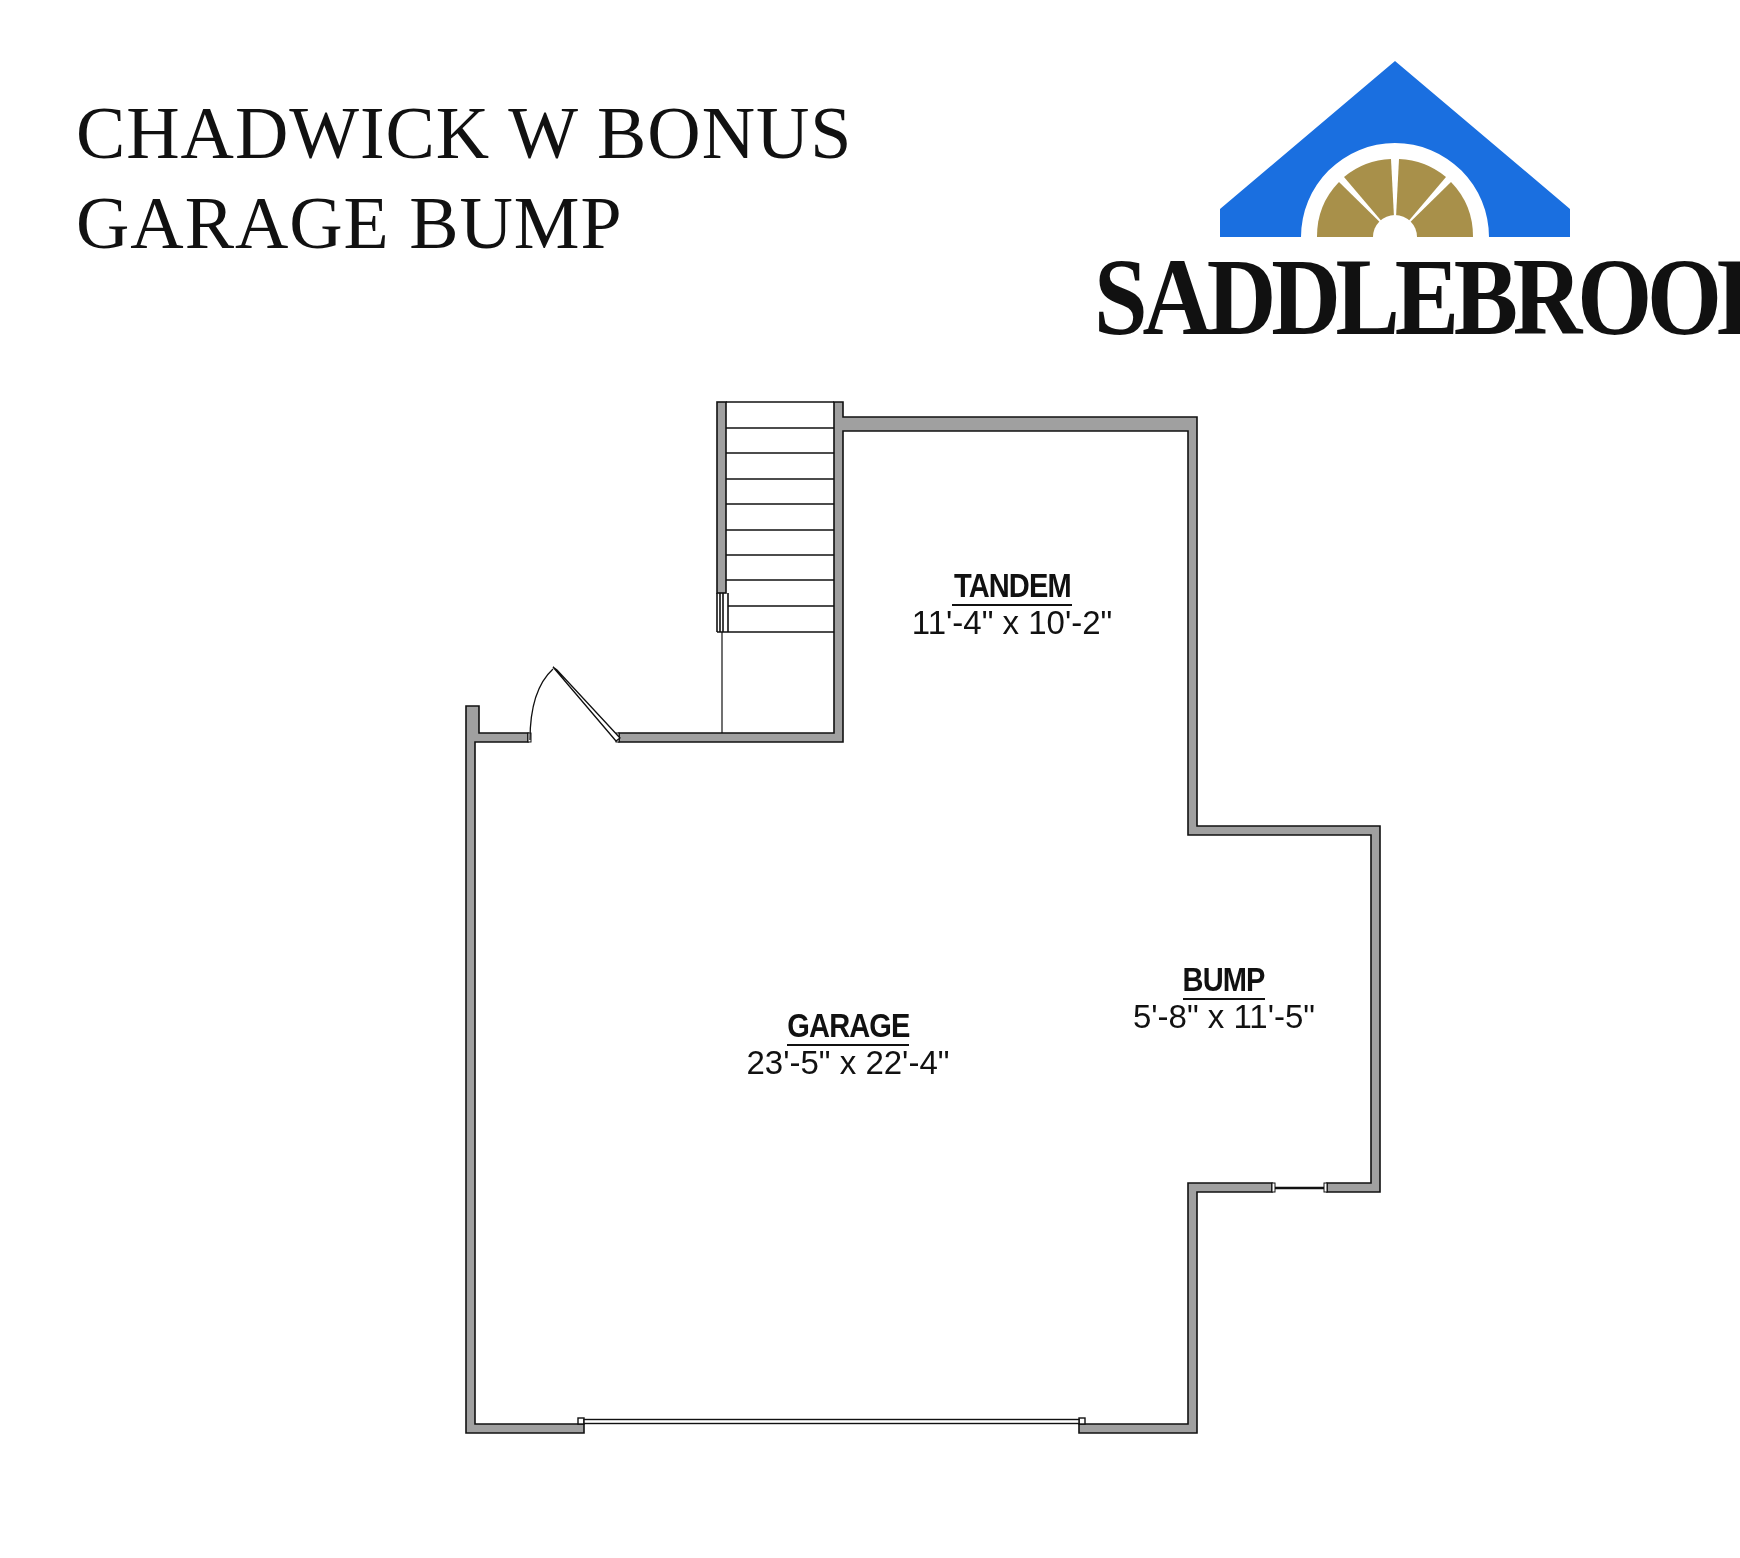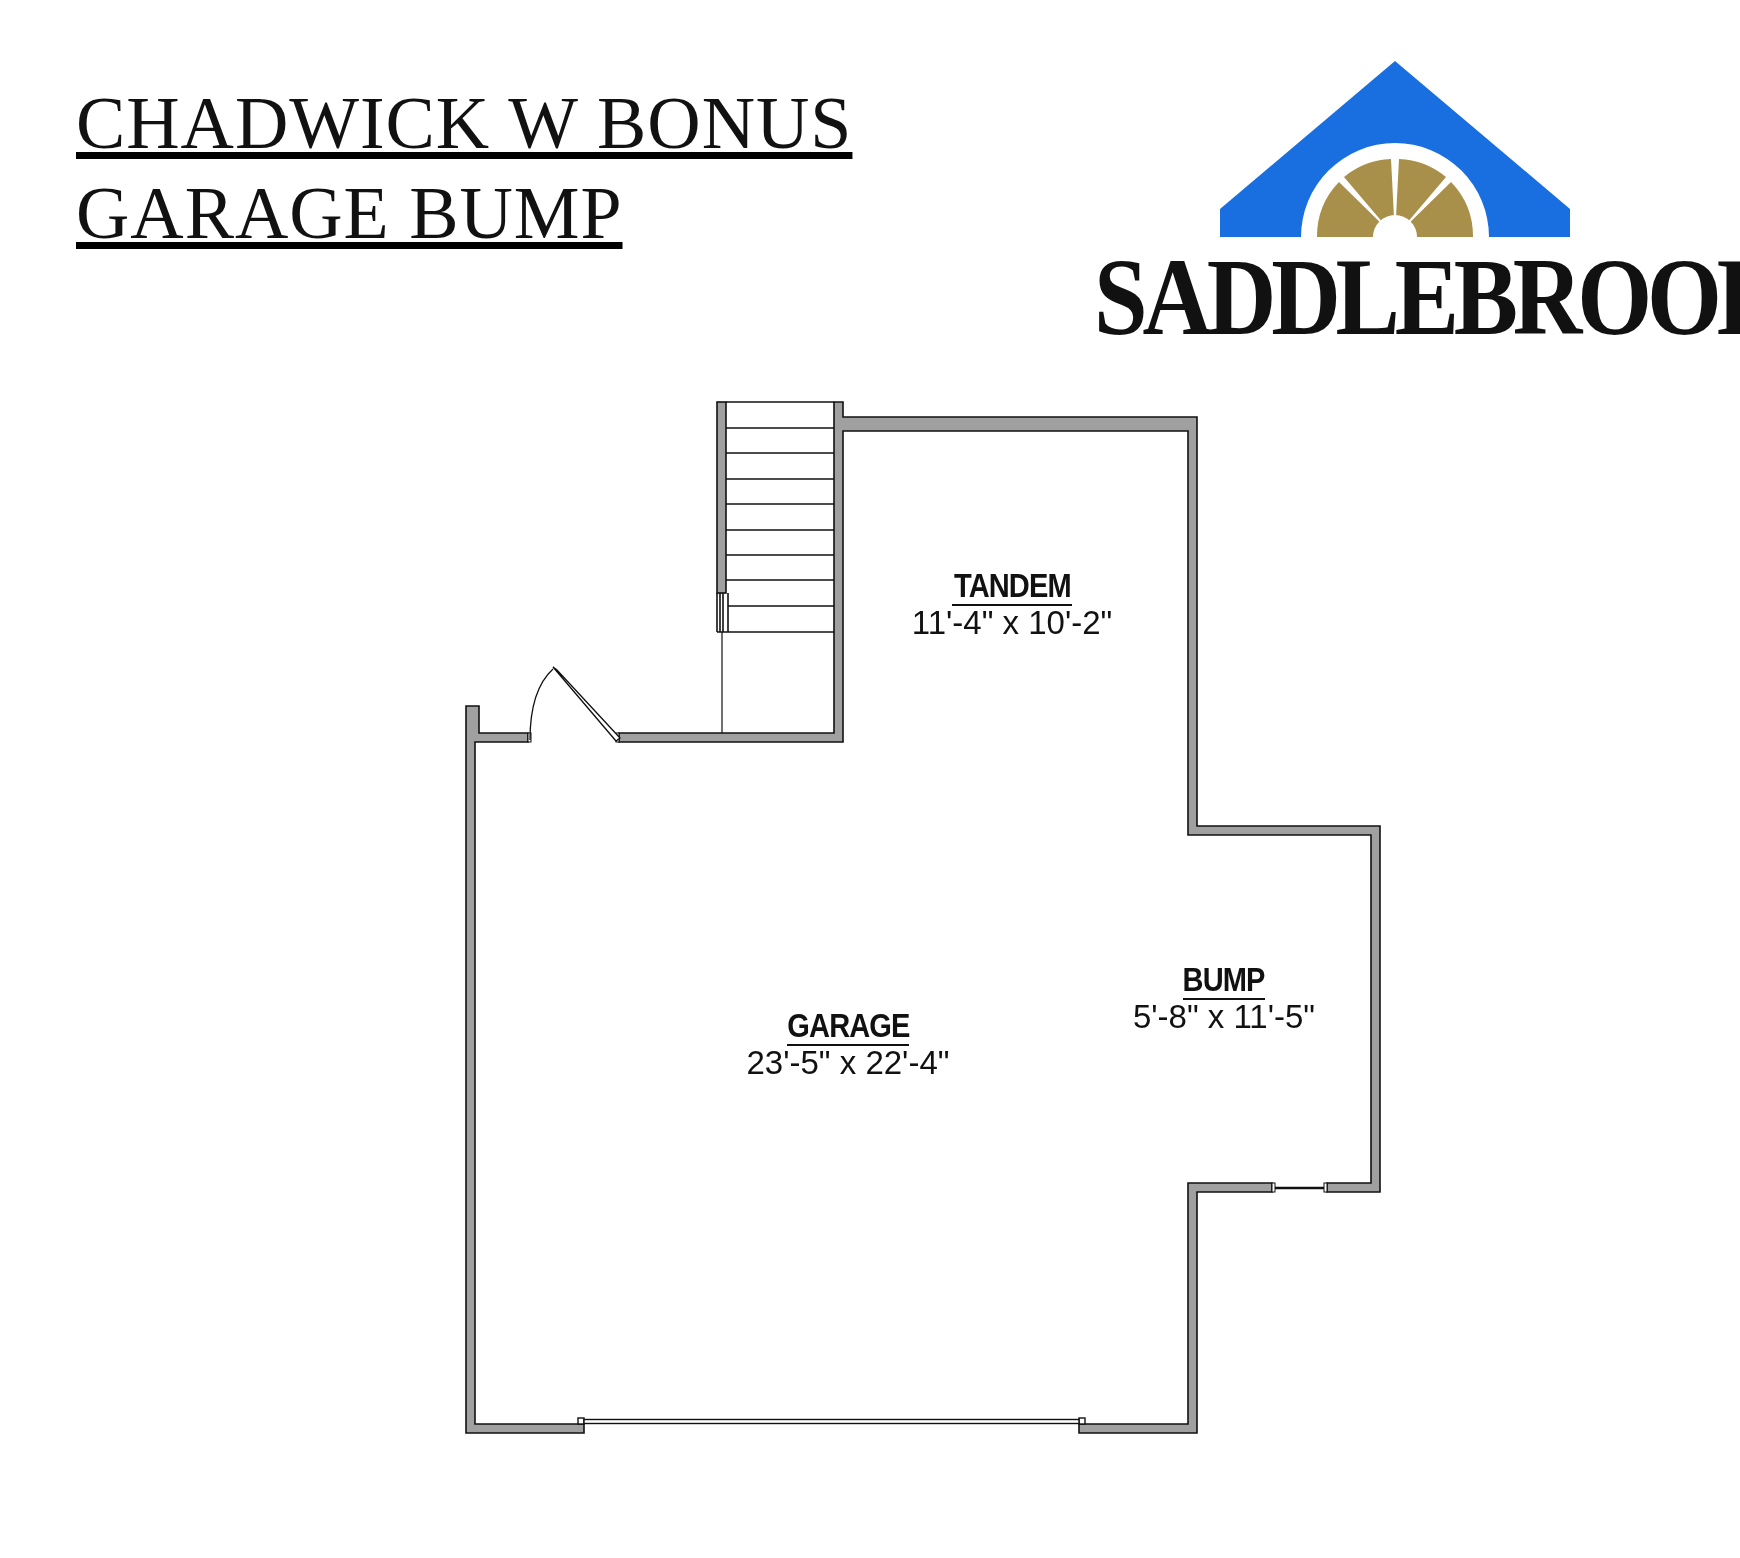--- a/index.html
+++ b/index.html
@@ -1,17 +1,17 @@
 <!DOCTYPE html>
 <html><head>
   <meta charset="utf-8">
   <style>
     html, body { margin: 0; padding: 0; background: #ffffff; }
     body { width: 1740px; height: 1558px; position: relative; overflow: hidden; font-family: "Liberation Sans", sans-serif; }
-    .title-block { position: absolute; left: 76px; top: 78px; text-decoration: underline; }
+    .title-block { position: absolute; left: 76px; top: 88px; }
     .title-line {
       font-family: "Liberation Serif", serif;
       font-size: 75px; line-height: 90px; color: #111111;
       white-space: nowrap; transform-origin: left top;
       letter-spacing: 1px;
     }
     .title-line.l1 { transform: scaleX(0.985); }
     .title-line.l2 { transform: scaleX(0.985); }
     .logo { position: absolute; left: 1094px; top: 55px; width: 610px; height: 290px; }
     .logo svg { display: block; }

